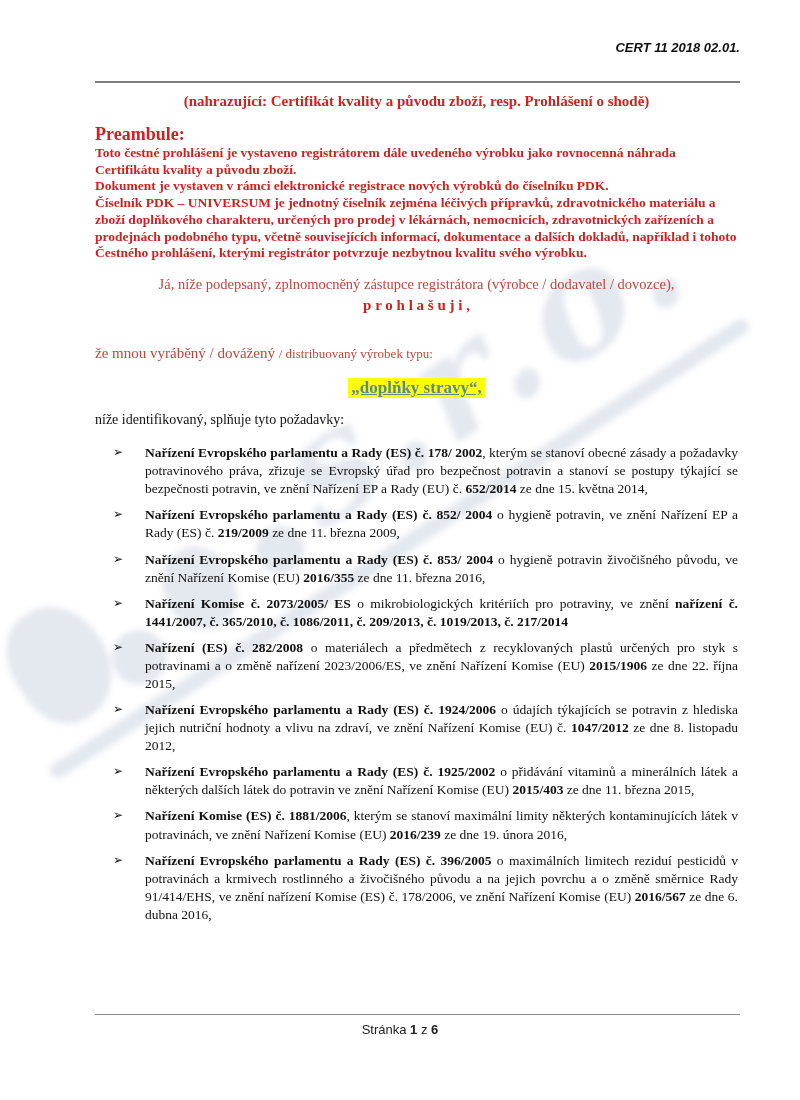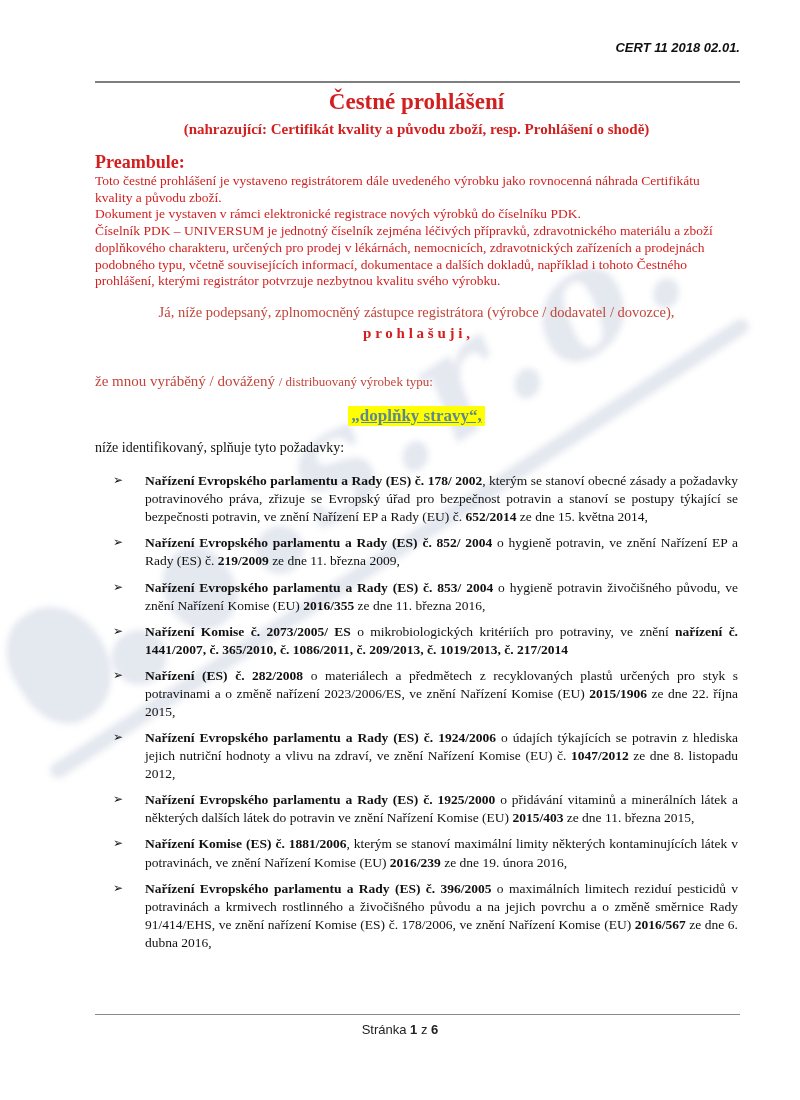--- a/index.html
+++ b/index.html
@@ -85,21 +85,21 @@
     font-size:15px;font-weight:bold;
     margin-top:4px;line-height:19px;
   }
   .preamble-heading{
     margin-top:12px;
     color:var(--red-main);
     font-size:18px;font-weight:bold;line-height:22px;
   }
   .pre{
     color:var(--red-main);
-    font-size:13.5px;font-weight:normal;
+    font-size:13.5px;font-weight:bold;
     line-height:1.24;
     text-align:left;
   }
   .intro{
     margin-top:14px;
     text-align:center;
     color:var(--red-soft);
     font-size:14.5px;
   }
   .verb{
@@ -158,21 +158,20 @@
       <span class="wm-text">s.r.o.</span>
       <div class="wm-stroke"></div>
     </div>
   </div>
 
   <div class="header-ref">CERT 11 2018 02.01.</div>
   <div class="rule"></div>
 
   <div class="content">
 
-    <h1 class="doc-title">Čestné prohlášení</h1>
     <div class="doc-subtitle">(nahrazující: Certifikát kvality a původu zboží, resp. Prohlášení o shodě)</div>
 
     <h2 class="preamble-heading">Preambule:</h2>
     <p class="pre">Toto čestné prohlášení je vystaveno registrátorem dále uvedeného výrobku jako rovnocenná náhrada Certifikátu kvality a původu zboží.</p>
     <p class="pre">Dokument je vystaven v rámci elektronické registrace nových výrobků do číselníku PDK.</p>
     <p class="pre">Číselník PDK – UNIVERSUM je jednotný číselník zejména léčivých přípravků, zdravotnického materiálu a zboží doplňkového charakteru, určených pro prodej v lékárnách, nemocnicích, zdravotnických zařízeních a prodejnách podobného typu, včetně souvisejících informací, dokumentace a dalších dokladů, například i tohoto Čestného prohlášení, kterými registrátor potvrzuje nezbytnou kvalitu svého výrobku.</p>
 
     <p class="intro">Já, níže podepsaný, zplnomocněný zástupce registrátora (výrobce / dodavatel / dovozce),</p>
     <p class="verb">p r o h l a š u j i ,</p>
 
@@ -186,21 +185,21 @@
 
     <p class="lead">níže identifikovaný, splňuje tyto požadavky:</p>
 
     <ul class="regs">
         <li class="reg-item"><span class="bullet">➢</span><span class="b">Nařízení Evropského parlamentu a Rady (ES) č. 178/ 2002</span><span>, kterým se stanoví obecné zásady a požadavky potravinového práva, zřizuje se Evropský úřad pro bezpečnost potravin a stanoví se postupy týkající se bezpečnosti potravin, ve znění Nařízení EP a Rady (EU) č. </span><span class="b">652/2014</span><span> ze dne 15. května 2014,</span></li>
         <li class="reg-item"><span class="bullet">➢</span><span class="b">Nařízení Evropského parlamentu a Rady (ES) č. 852/ 2004</span><span> o hygieně potravin, ve znění Nařízení EP a Rady (ES) č. </span><span class="b">219/2009</span><span> ze dne 11. března 2009,</span></li>
         <li class="reg-item"><span class="bullet">➢</span><span class="b">Nařízení Evropského parlamentu a Rady (ES) č. 853/ 2004</span><span> o hygieně potravin živočišného původu, ve znění Nařízení Komise (EU) </span><span class="b">2016/355</span><span> ze dne 11. března 2016,</span></li>
         <li class="reg-item"><span class="bullet">➢</span><span class="b">Nařízení Komise č. 2073/2005/ ES</span><span> o mikrobiologických kritériích pro potraviny, ve znění </span><span class="b">nařízení č. 1441/2007, č. 365/2010, č. 1086/2011, č. 209/2013, č. 1019/2013, č. 217/2014</span></li>
         <li class="reg-item"><span class="bullet">➢</span><span class="b">Nařízení (ES) č. 282/2008</span><span> o materiálech a předmětech z recyklovaných plastů určených pro styk s potravinami a o změně nařízení 2023/2006/ES, ve znění Nařízení Komise (EU) </span><span class="b">2015/1906</span><span> ze dne 22. října 2015,</span></li>
         <li class="reg-item"><span class="bullet">➢</span><span class="b">Nařízení Evropského parlamentu a Rady (ES) č. 1924/2006</span><span>  o údajích týkajících se potravin z hlediska jejich nutriční hodnoty a vlivu na zdraví, ve znění Nařízení Komise (EU) č. </span><span class="b">1047/2012</span><span> ze dne 8. listopadu 2012,</span></li>
-        <li class="reg-item"><span class="bullet">➢</span><span class="b">Nařízení Evropského parlamentu a Rady (ES) č. 1925/2000</span><span>  o přidávání vitaminů a minerálních látek a některých dalších látek do potravin ve znění Nařízení Komise (EU) </span><span class="b">2015/403</span><span> ze dne 11. března 2015,</span></li>
+        <li class="reg-item"><span class="bullet">➢</span><span class="b">Nařízení Evropského parlamentu a Rady (ES) č. 1925/2002</span><span>  o přidávání vitaminů a minerálních látek a některých dalších látek do potravin ve znění Nařízení Komise (EU) </span><span class="b">2015/403</span><span> ze dne 11. března 2015,</span></li>
         <li class="reg-item"><span class="bullet">➢</span><span class="b">Nařízení Komise (ES) č. 1881/2006</span><span>, kterým se stanoví maximální limity některých kontaminujících látek v potravinách, ve znění Nařízení Komise (EU) </span><span class="b">2016/239</span><span> ze dne 19. února 2016,</span></li>
         <li class="reg-item"><span class="bullet">➢</span><span class="b">Nařízení Evropského parlamentu a Rady (ES) č. 396/2005</span><span> o maximálních limitech reziduí pesticidů v potravinách a krmivech rostlinného a živočišného původu a na jejich povrchu a o změně směrnice Rady 91/414/EHS, ve znění nařízení Komise (ES) č. 178/2006, ve znění Nařízení Komise (EU) </span><span class="b">2016/567</span><span> ze dne 6. dubna 2016,</span></li>
       </ul>
 
   </div>
 
   <div class="footer-rule"></div>
   <div class="footer">
     <span>Stránka</span>&nbsp;<b>1</b>&nbsp;<span>z</span>&nbsp;<b>6</b>
   </div>

